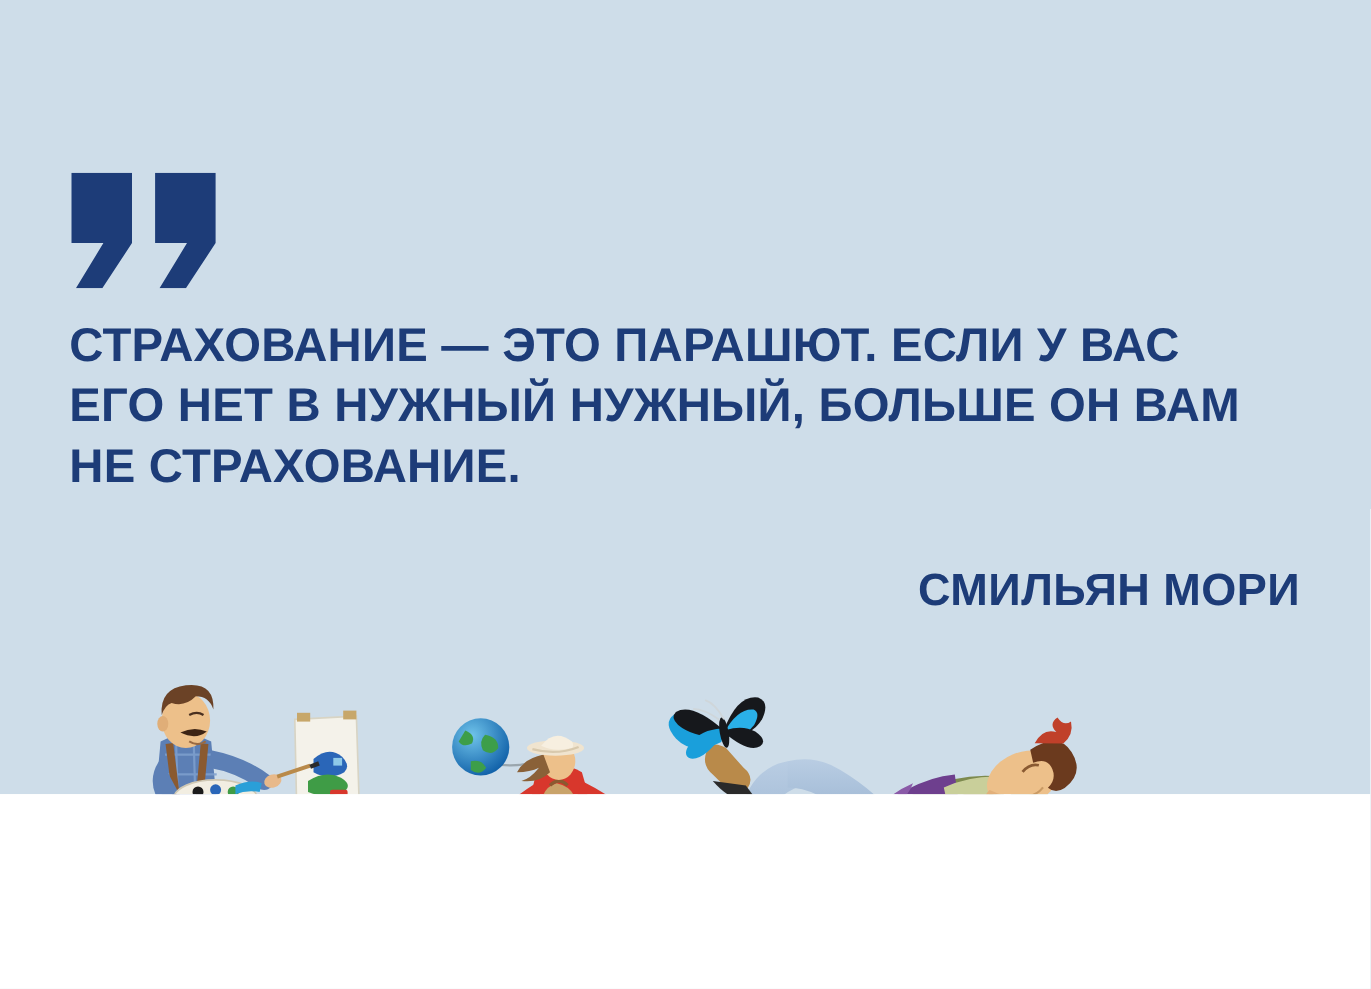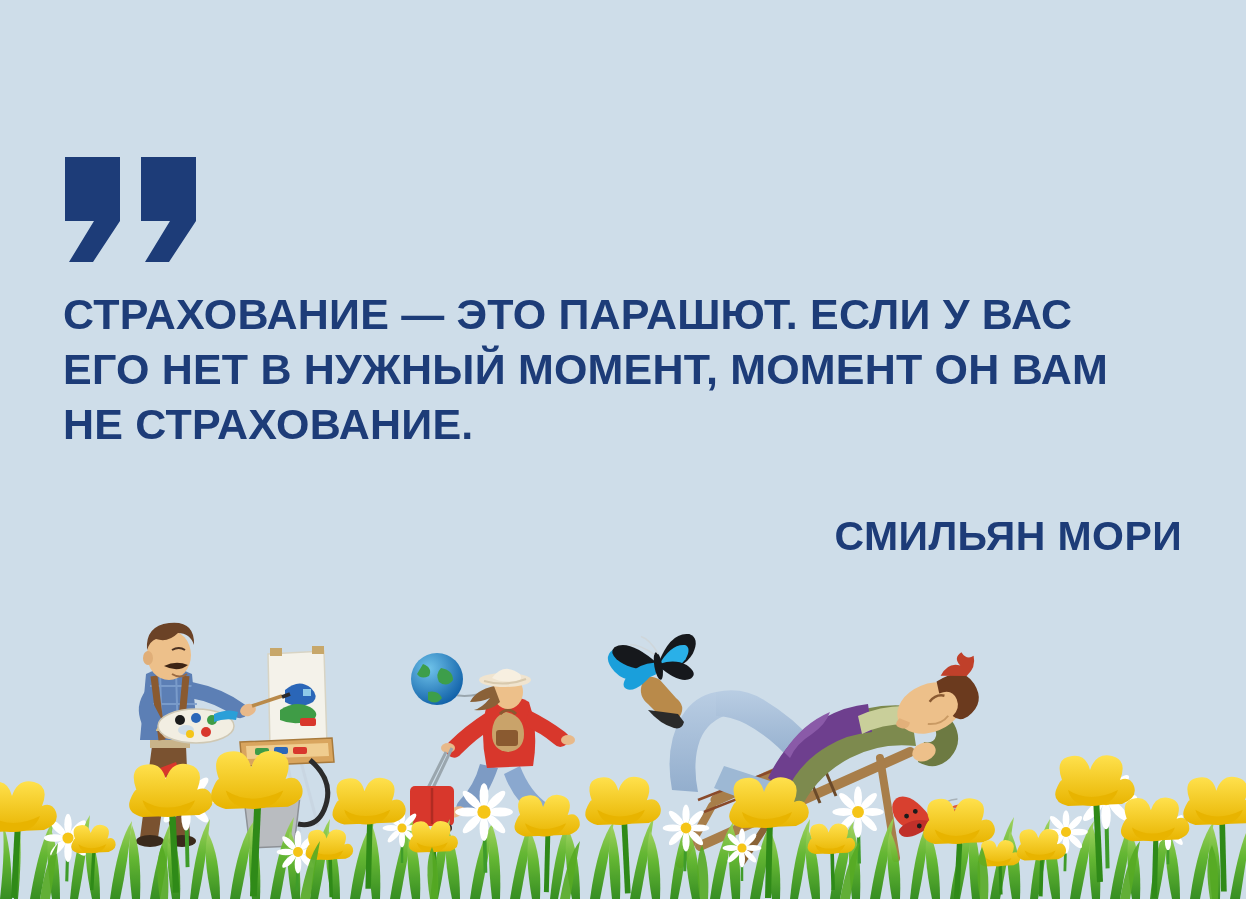--- a/index.html
+++ b/index.html
@@ -6,21 +6,21 @@
     margin: 0;
     padding: 0;
     background: #ffffff;
   }
   body {
     font-family: "Liberation Sans", sans-serif;
   }
   #poster {
     position: relative;
     width: 1246px;
-    height: 899px;
+    height: 722px;
     overflow: hidden;
     background: #cedde9;
   }
   
   .quote-mark {
     position: absolute;
     left: 63px;
     top: 157px;
     width: 135px;
     height: 105px;
@@ -72,21 +72,21 @@
 
   <div class="quote-mark">
     <svg width="135" height="105" viewBox="0 0 135 105" xmlns="http://www.w3.org/2000/svg">
       <path d="M2 0 H57 V64 L30 105 H6 L31 64 H2 Z" fill="#1d3c78"></path>
       <path d="M78 0 H133 V64 L106 105 H82 L107 64 H78 Z" fill="#1d3c78"></path>
     </svg>
   </div>
 
   <div class="quote-block">
     <div class="quote-line">СТРАХОВАНИЕ — ЭТО ПАРАШЮТ. ЕСЛИ У ВАС</div>
-    <div class="quote-line">ЕГО НЕТ В НУЖНЫЙ МОМЕНТ, МОМЕНТ ОН ВАМ</div>
+    <div class="quote-line">ЕГО НЕТ В НУЖНЫЙ НУЖНЫЙ, БОЛЬШЕ ОН ВАМ</div>
     <div class="quote-line">НЕ СТРАХОВАНИЕ.</div>
   </div>
 
   <div class="author">СМИЛЬЯН МОРИ</div>
 
   <svg class="illustration" viewBox="0 0 1246 899" xmlns="http://www.w3.org/2000/svg">
 
     <defs>
       <linearGradient id="gJeans" x1="0" y1="0" x2="0" y2="1">
         <stop offset="0%" stop-color="#b9cde3"></stop>

